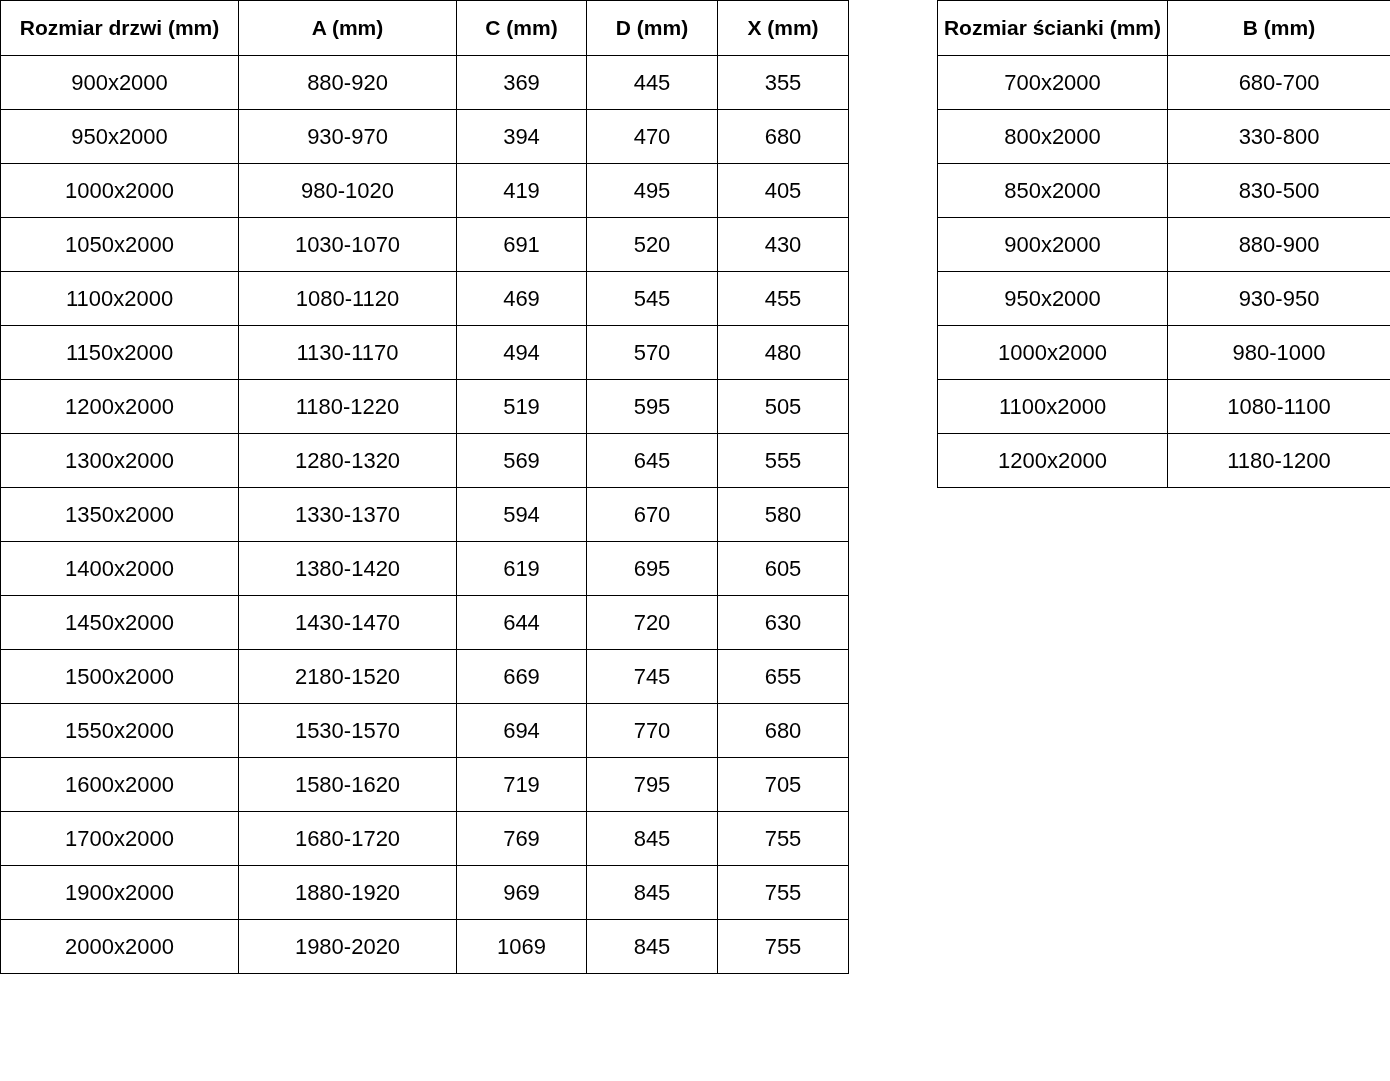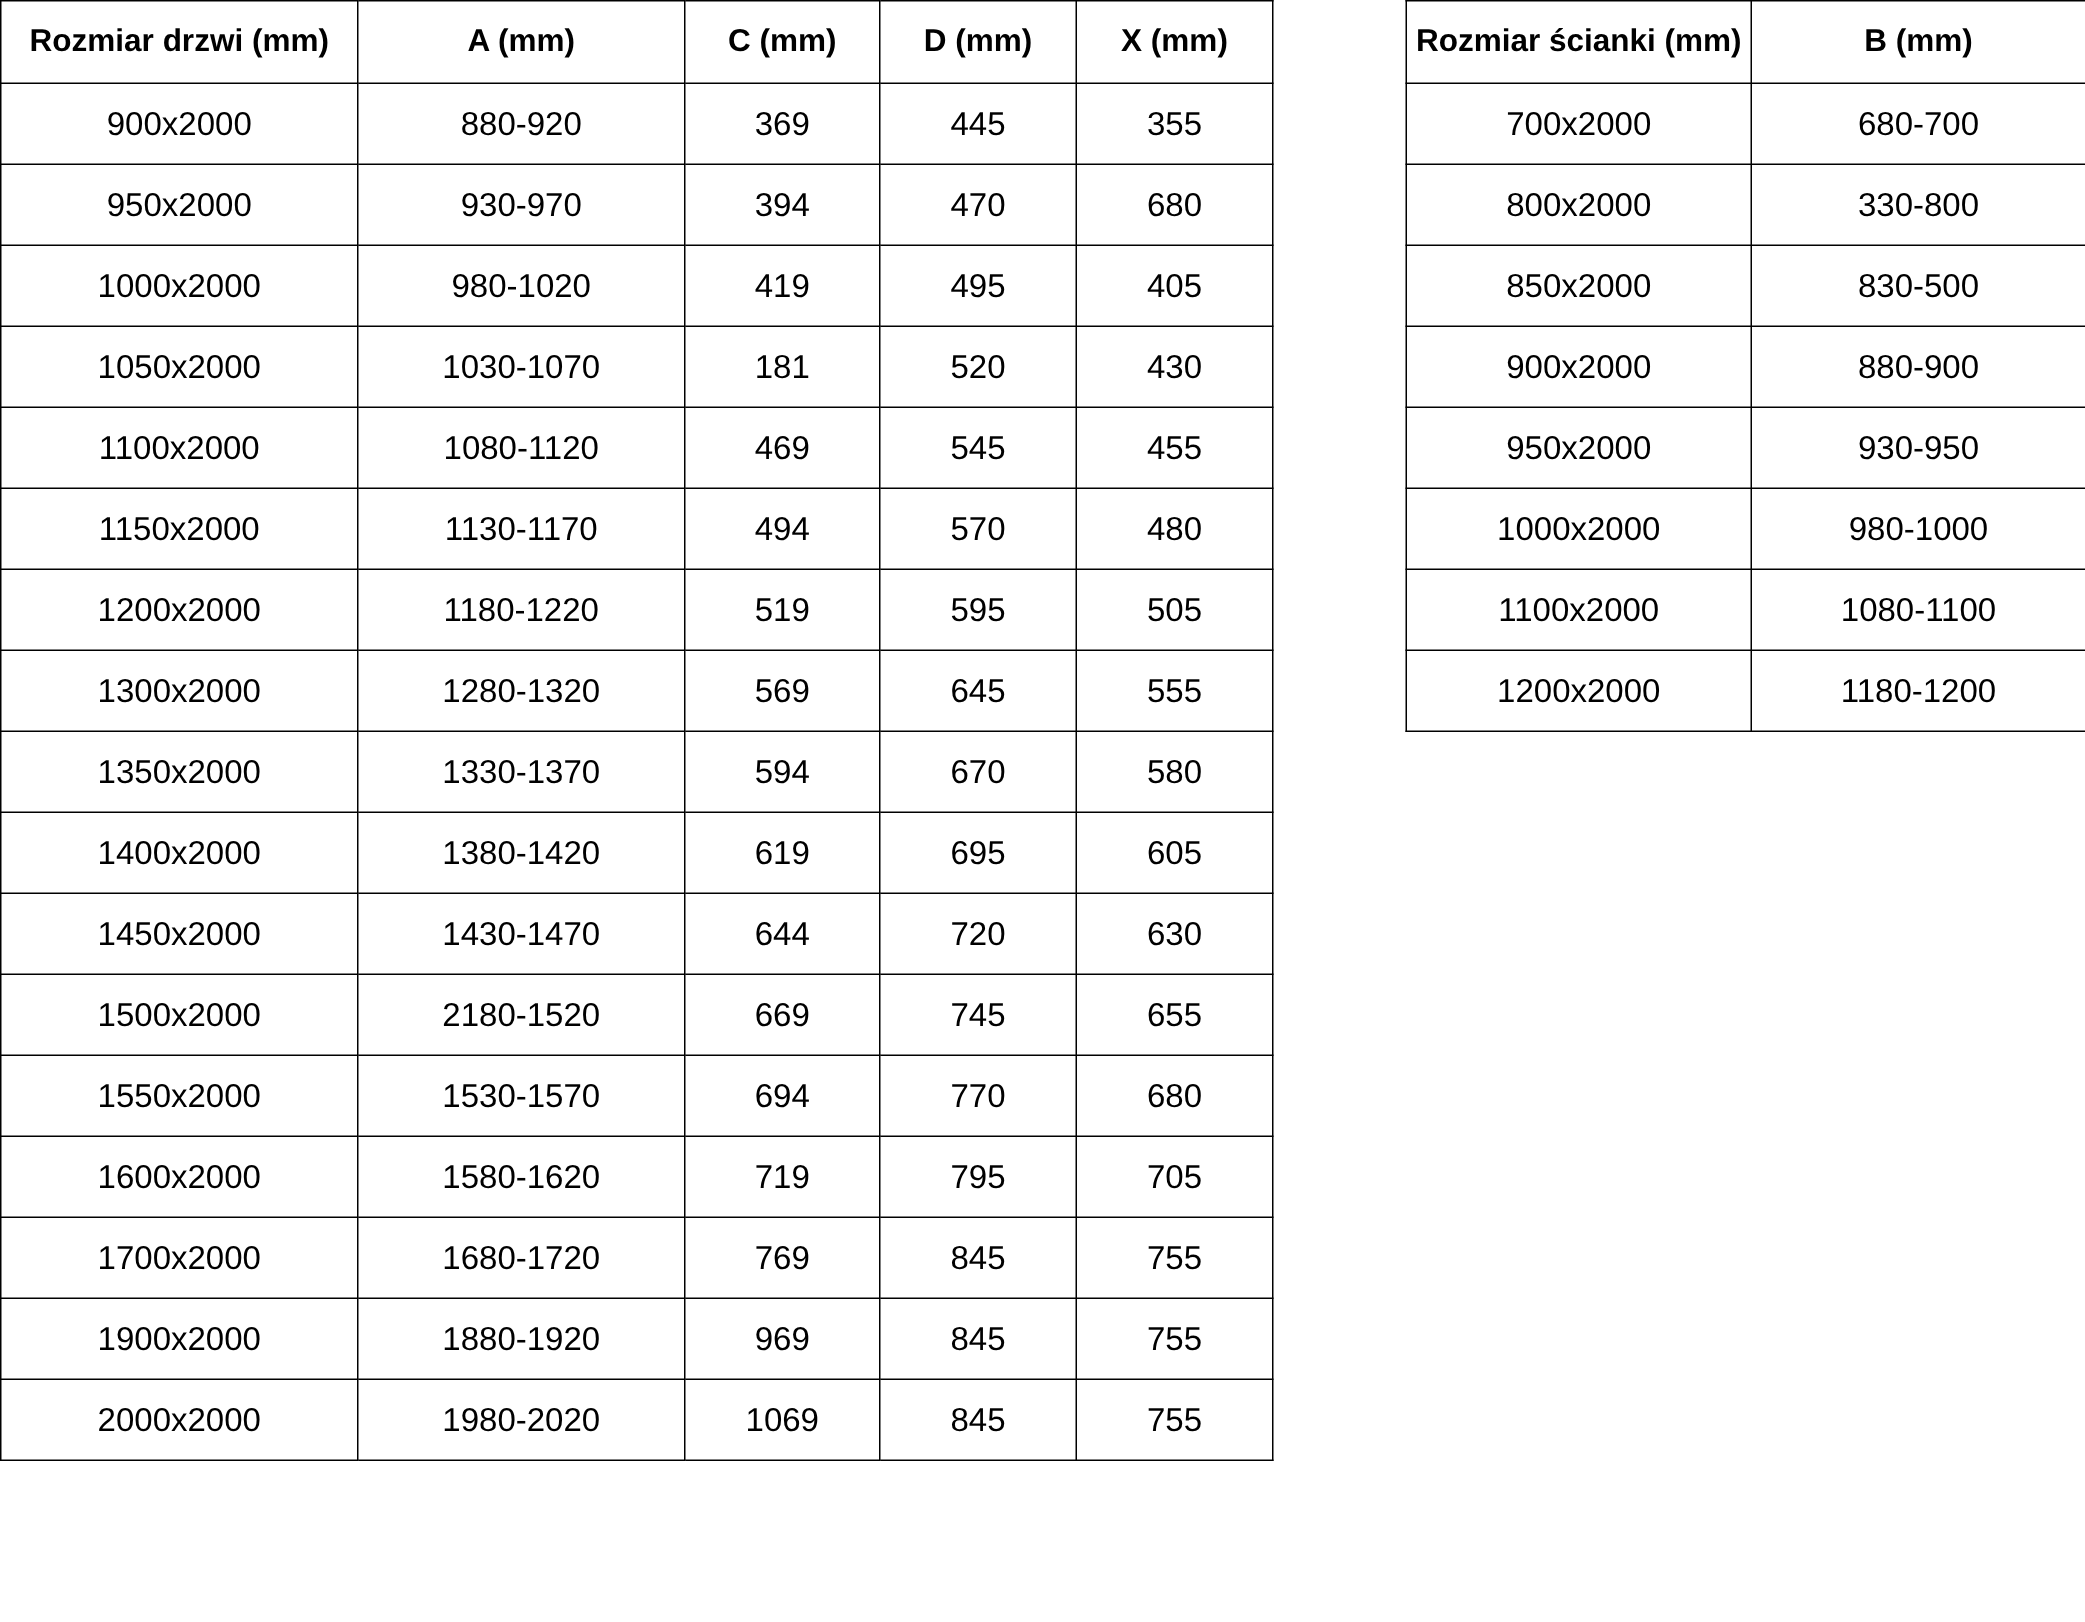--- a/index.html
+++ b/index.html
@@ -95,21 +95,21 @@
         <tr>
           <td>1000x2000</td>
           <td>980-1020</td>
           <td>419</td>
           <td>495</td>
           <td>405</td>
         </tr>
         <tr>
           <td>1050x2000</td>
           <td>1030-1070</td>
-          <td>181</td>
+          <td>691</td>
           <td>520</td>
           <td>430</td>
         </tr>
         <tr>
           <td>1100x2000</td>
           <td>1080-1120</td>
           <td>469</td>
           <td>545</td>
           <td>455</td>
         </tr>

